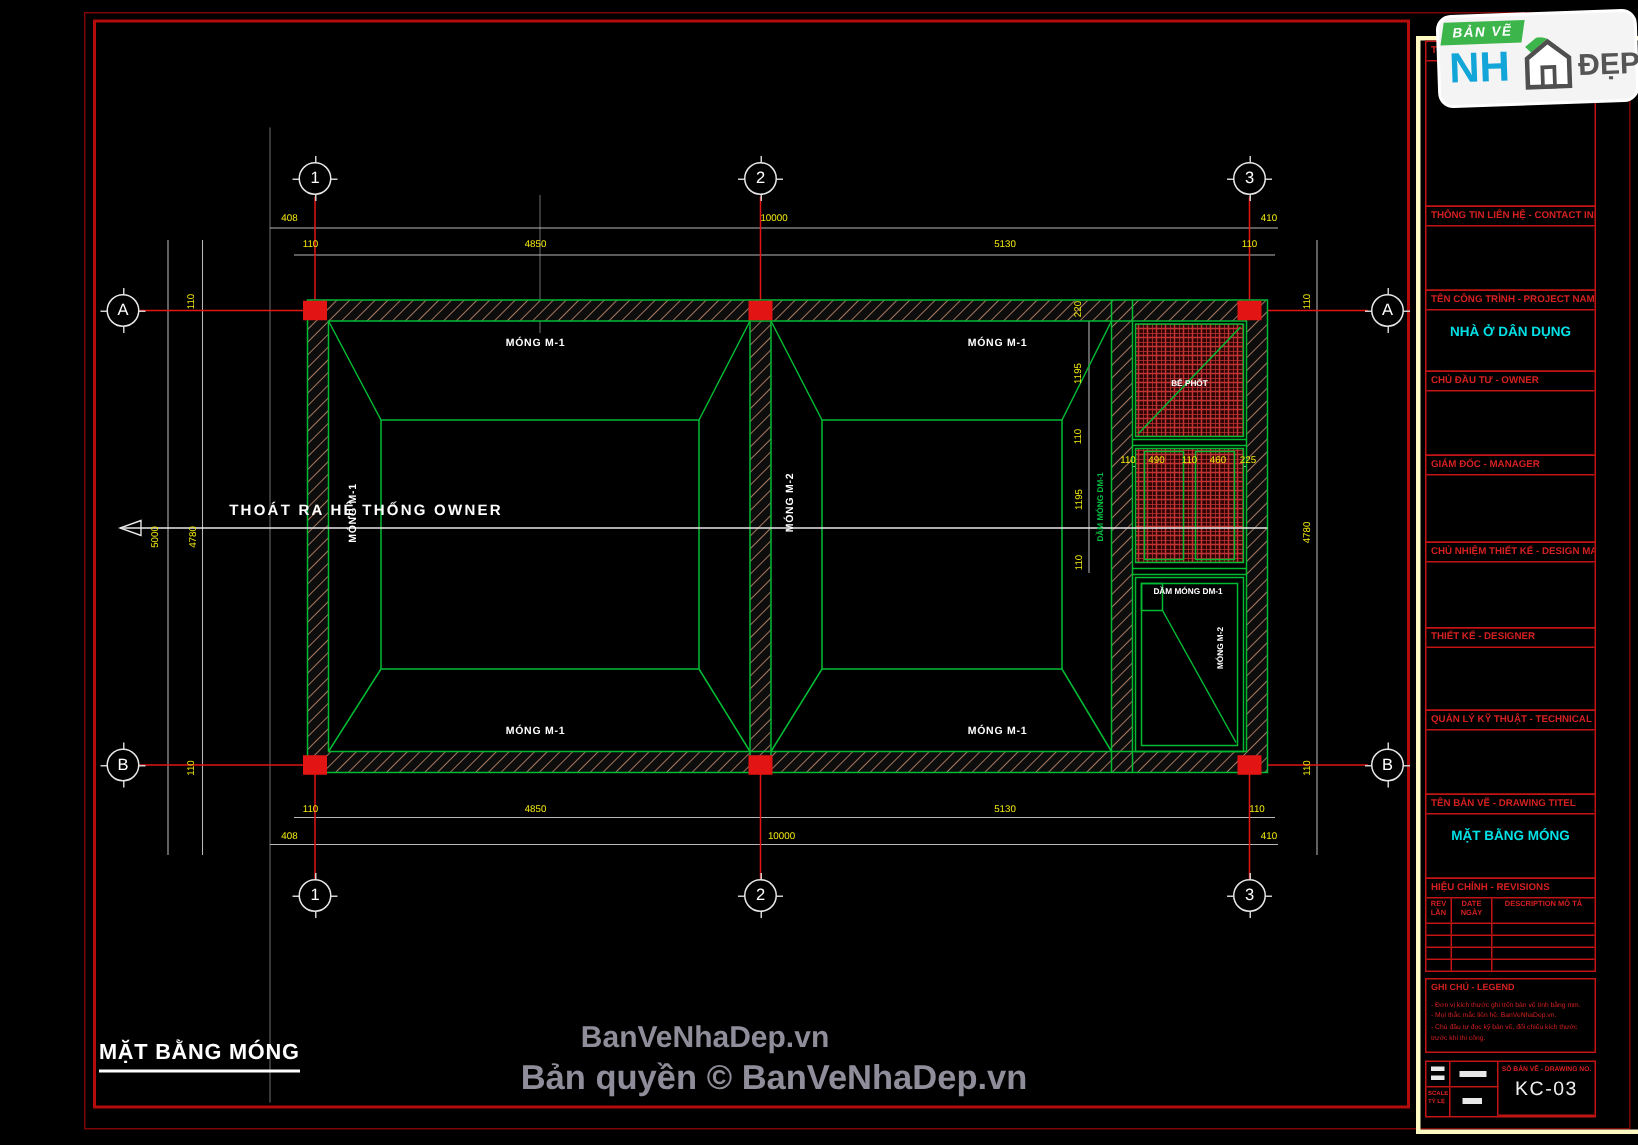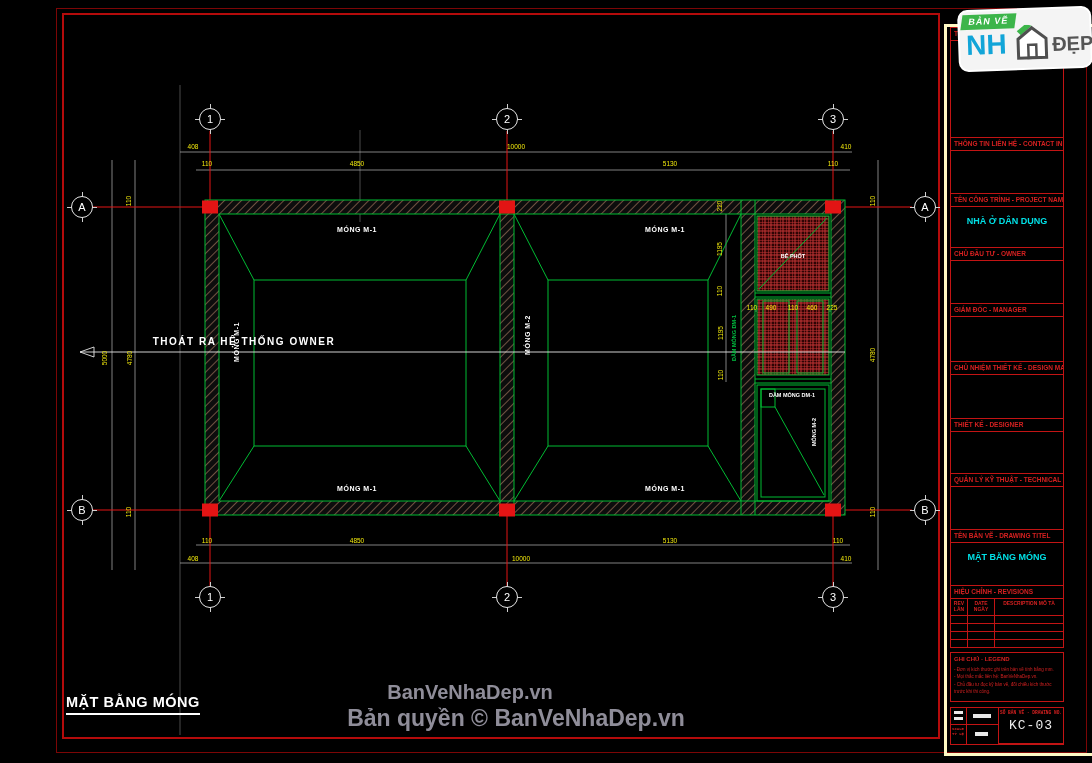--- a/index.html
+++ b/index.html
@@ -51,21 +51,21 @@
   .rev-head span{border-right:1px solid #c21414;padding:2px 0;}
   .rev-head span:last-child{border-right:none;}
   .rev-row{display:grid;grid-template-columns:17px 27px 1fr;height:7px;border-top:1px solid #c21414;}
   .rev-row span{border-right:1px solid #c21414;}
   .rev-row span:last-child{border-right:none;}
   #legend-box{margin-top:4px;border:1px solid #c21414;padding:3px 3px 5px 3px;}
   #legend-head{color:#d42020;font-size:6px;font-weight:bold;margin-bottom:4px;}
   .legend-note{color:#d42020;font-size:4.5px;line-height:1.7;}
   #stamp{margin-top:5px;border:1px solid #c21414;display:grid;
     grid-template-columns:16px 32px 1fr;grid-template-rows:17px 19px;}
-  #stamp>div{border-right:1px solid #c21414;border-bottom:1px solid #c21414;position:relative;font-family:Liberation Mono, monospace;}
+  #stamp>div{border-right:1px solid #c21414;border-bottom:1px solid #c21414;position:relative;}
   #stamp .no-b{border-bottom:none;}
   #stamp .no-r{border-right:none;}
   .wbar{background:#e8e8e8;position:absolute;}
   #stamp-no-cell{grid-column:3;grid-row:1/3;text-align:center;}
   #stamp-no-label{color:#d42020;font-size:4.5px;font-weight:bold;margin-top:2px;white-space:nowrap;}
   #stamp-no{color:#efefef;font-size:13px;letter-spacing:1px;margin-top:3px;}
   #scale-label{color:#d42020;font-size:4px;font-weight:bold;line-height:1.2;padding:2px 1px;}
   
   #logo{position:absolute;left:960px;top:10px;width:130px;height:58px;background:#f4f4f4;
     border-radius:8px;transform:rotate(-2deg);z-index:10;box-shadow:0 0 0 2px #fff;}

